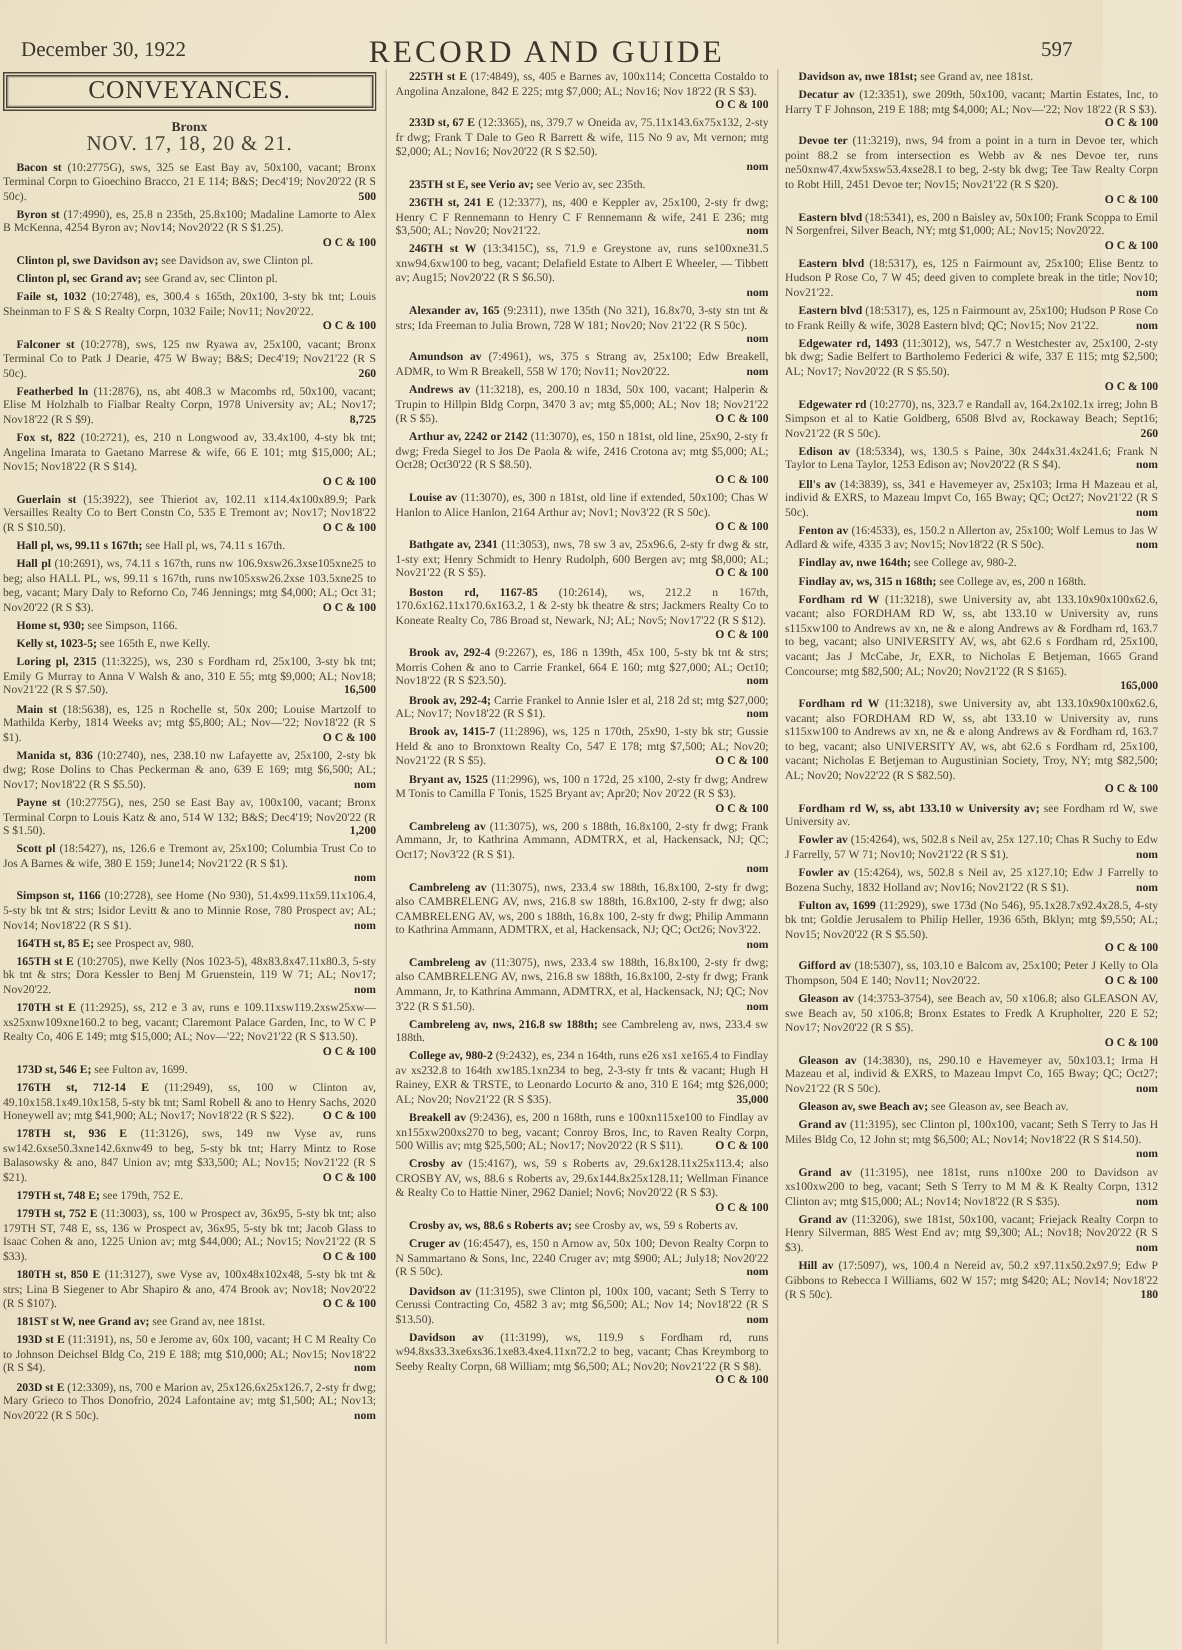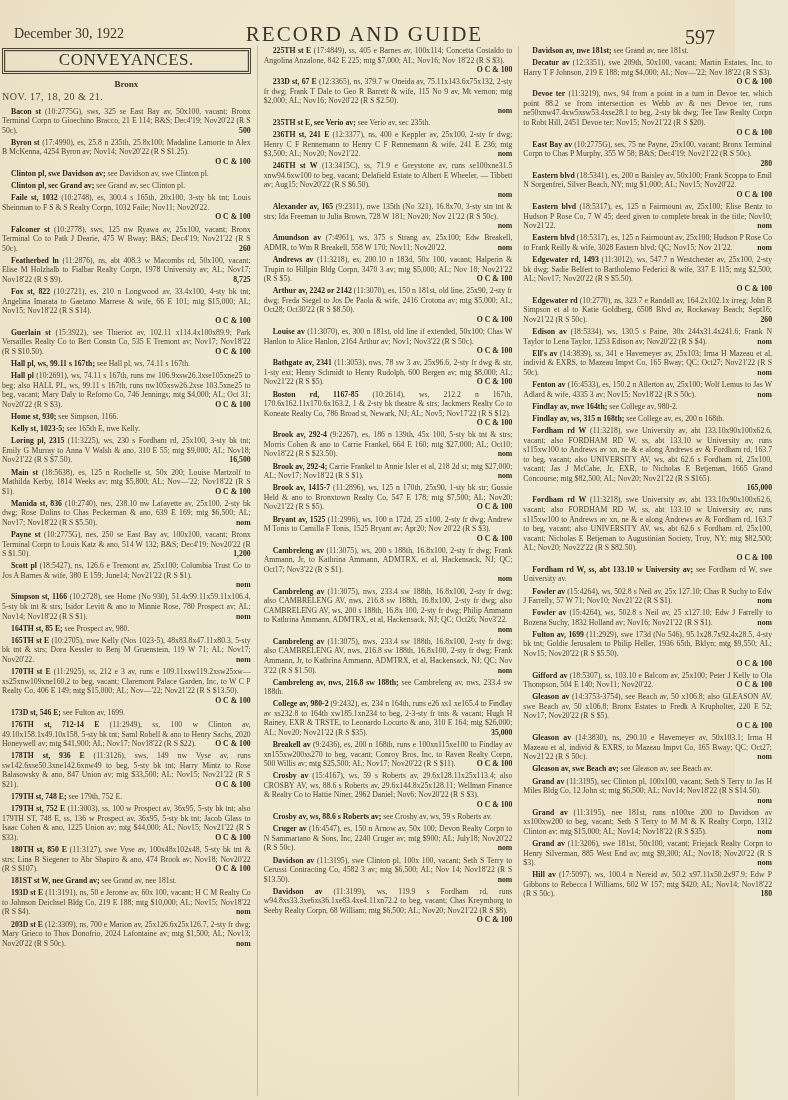--- a/index.html
+++ b/index.html
@@ -13,21 +13,21 @@
   .page {
     position:absolute; left:0; top:0; width:735px; height:1100px;
     background: radial-gradient(ellipse at 50% 40%, #f3ebd6 0%, #ede3c9 70%, #e6dabd 100%);
   }
   .running-head {
     position:absolute; top:22px; left:14px; right:20px; height:26px;
     font-family:"Liberation Serif", serif;
   }
   .rh-date { position:absolute; left:0; top:4px; font-size:14px; color:#3b362c; }
   .rh-title { position:absolute; left:0; right:0; top:0; text-align:center; font-size:21px; letter-spacing:2px; color:#3b362c; }
-  .rh-page { position:absolute; right:0; top:4px; font-size:20px; color:#3b362c; }
+  .rh-page { position:absolute; right:0; top:4px; font-size:14px; color:#3b362c; }
 
   .columns {
     position:absolute; top:46px; left:2px; width:770px; height:1050px;
     display:flex; gap:6px;
   }
   .col {
     width:252px; font-size:7.75px; line-height:9.55px;
     text-align:justify; word-spacing:0px;
     font-family:"Liberation Serif", serif;
     color:#4a4438;
@@ -38,21 +38,21 @@
 
   .section-box {
     border:3px double #4a4438; margin:2px 0 6px 0; padding:4px 0 3px 0;
     text-align:center; position:relative;
     box-shadow: inset 0 0 0 1px rgba(74,68,56,0.2);
   }
   .section-title {
     font-family:"Liberation Serif", serif; font-size:17px; letter-spacing:0.5px; color:#3a352c;
   }
   .borough { text-align:center; font-weight:bold; font-size:9px; margin:2px 0 3px 0; color:#3a352c; }
-  .date-range { text-align:left; font-size:10px; margin:0 0 5px 0; letter-spacing:0.5px; color:#4a4438; }
+  .date-range { text-align:center; font-size:14px; margin:0 0 5px 0; letter-spacing:0.5px; color:#4a4438; }
 
   .entry { text-indent:9px; margin:0 0 2.6px 0; }
   .entry .h { font-weight:bold; color:#2e2a22; }
   .entry .t { }
   .entry .amt { float:right; font-weight:bold; padding-left:4px; color:#2e2a22; }
   .entry .amt.line { float:none; display:block; text-align:right; }
   .entry::after { content:""; display:block; clear:both; }
 </style>
 </head>
 <body>
@@ -134,21 +134,20 @@
           <div class="entry"><span class="h">Cruger av</span> <span class="t">(16:4547), es, 150 n Arnow av, 50x 100; Devon Realty Corpn to N Sammartano &amp; Sons, Inc, 2240 Cruger av; mtg $900; AL; July18; Nov20'22 (R S 50c).</span><span class="amt">nom</span></div>
           <div class="entry"><span class="h">Davidson av</span> <span class="t">(11:3195), swe Clinton pl, 100x 100, vacant; Seth S Terry to Cerussi Contracting Co, 4582 3 av; mtg $6,500; AL; Nov 14; Nov18'22 (R S $13.50).</span><span class="amt">nom</span></div>
           <div class="entry"><span class="h">Davidson av</span> <span class="t">(11:3199), ws, 119.9 s Fordham rd, runs w94.8xs33.3xe6xs36.1xe83.4xe4.11xn72.2 to beg, vacant; Chas Kreymborg to Seeby Realty Corpn, 68 William; mtg $6,500; AL; Nov20; Nov21'22 (R S $8).</span><span class="amt">O C &amp; 100</span></div>
         </div>
     </div>
     <div class="col c3" id="col-2">
       <div class="entries">
           <div class="entry"><span class="h">Davidson av, nwe 181st;</span> <span class="t">see Grand av, nee 181st.</span></div>
           <div class="entry"><span class="h">Decatur av</span> <span class="t">(12:3351), swe 209th, 50x100, vacant; Martin Estates, Inc, to Harry T F Johnson, 219 E 188; mtg $4,000; AL; Nov—'22; Nov 18'22 (R S $3).</span><span class="amt">O C &amp; 100</span></div>
           <div class="entry"><span class="h">Devoe ter</span> <span class="t">(11:3219), nws, 94 from a point in a turn in Devoe ter, which point 88.2 se from intersection es Webb av &amp; nes Devoe ter, runs ne50xnw47.4xw5xsw53.4xse28.1 to beg, 2-sty bk dwg; Tee Taw Realty Corpn to Robt Hill, 2451 Devoe ter; Nov15; Nov21'22 (R S $20).</span><span class="amt line">O C &amp; 100</span></div>
-          <div class="entry"><span class="h">East Bay av</span> <span class="t">(10:2775G), ses, 75 ne Payne, 25x100, vacant; Bronx Terminal Corpn to Chas P Murphy, 355 W 58; B&amp;S; Dec4'19; Nov21'22 (R S 50c).</span><span class="amt line">280</span></div>
           <div class="entry"><span class="h">Eastern blvd</span> <span class="t">(18:5341), es, 200 n Baisley av, 50x100; Frank Scoppa to Emil N Sorgenfrei, Silver Beach, NY; mtg $1,000; AL; Nov15; Nov20'22.</span><span class="amt line">O C &amp; 100</span></div>
           <div class="entry"><span class="h">Eastern blvd</span> <span class="t">(18:5317), es, 125 n Fairmount av, 25x100; Elise Bentz to Hudson P Rose Co, 7 W 45; deed given to complete break in the title; Nov10; Nov21'22.</span><span class="amt">nom</span></div>
           <div class="entry"><span class="h">Eastern blvd</span> <span class="t">(18:5317), es, 125 n Fairmount av, 25x100; Hudson P Rose Co to Frank Reilly &amp; wife, 3028 Eastern blvd; QC; Nov15; Nov 21'22.</span><span class="amt">nom</span></div>
           <div class="entry"><span class="h">Edgewater rd, 1493</span> <span class="t">(11:3012), ws, 547.7 n Westchester av, 25x100, 2-sty bk dwg; Sadie Belfert to Bartholemo Federici &amp; wife, 337 E 115; mtg $2,500; AL; Nov17; Nov20'22 (R S $5.50).</span><span class="amt line">O C &amp; 100</span></div>
           <div class="entry"><span class="h">Edgewater rd</span> <span class="t">(10:2770), ns, 323.7 e Randall av, 164.2x102.1x irreg; John B Simpson et al to Katie Goldberg, 6508 Blvd av, Rockaway Beach; Sept16; Nov21'22 (R S 50c).</span><span class="amt">260</span></div>
           <div class="entry"><span class="h">Edison av</span> <span class="t">(18:5334), ws, 130.5 s Paine, 30x 244x31.4x241.6; Frank N Taylor to Lena Taylor, 1253 Edison av; Nov20'22 (R S $4).</span><span class="amt">nom</span></div>
           <div class="entry"><span class="h">Ell's av</span> <span class="t">(14:3839), ss, 341 e Havemeyer av, 25x103; Irma H Mazeau et al, individ &amp; EXRS, to Mazeau Impvt Co, 165 Bway; QC; Oct27; Nov21'22 (R S 50c).</span><span class="amt">nom</span></div>
           <div class="entry"><span class="h">Fenton av</span> <span class="t">(16:4533), es, 150.2 n Allerton av, 25x100; Wolf Lemus to Jas W Adlard &amp; wife, 4335 3 av; Nov15; Nov18'22 (R S 50c).</span><span class="amt">nom</span></div>
           <div class="entry"><span class="h">Findlay av, nwe 164th;</span> <span class="t">see College av, 980-2.</span></div>
           <div class="entry"><span class="h">Findlay av, ws, 315 n 168th;</span> <span class="t">see College av, es, 200 n 168th.</span></div>

